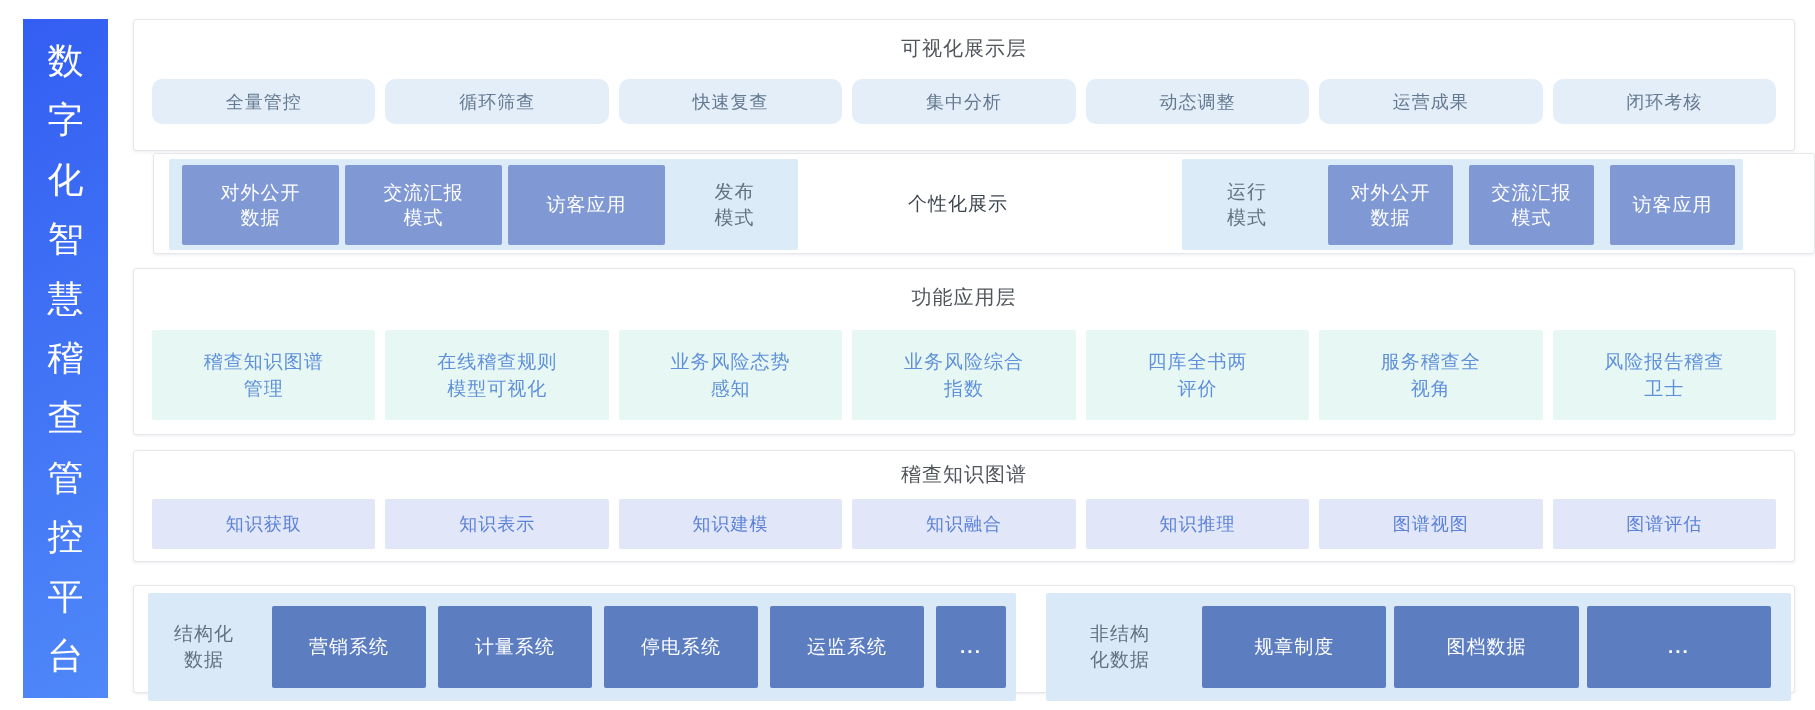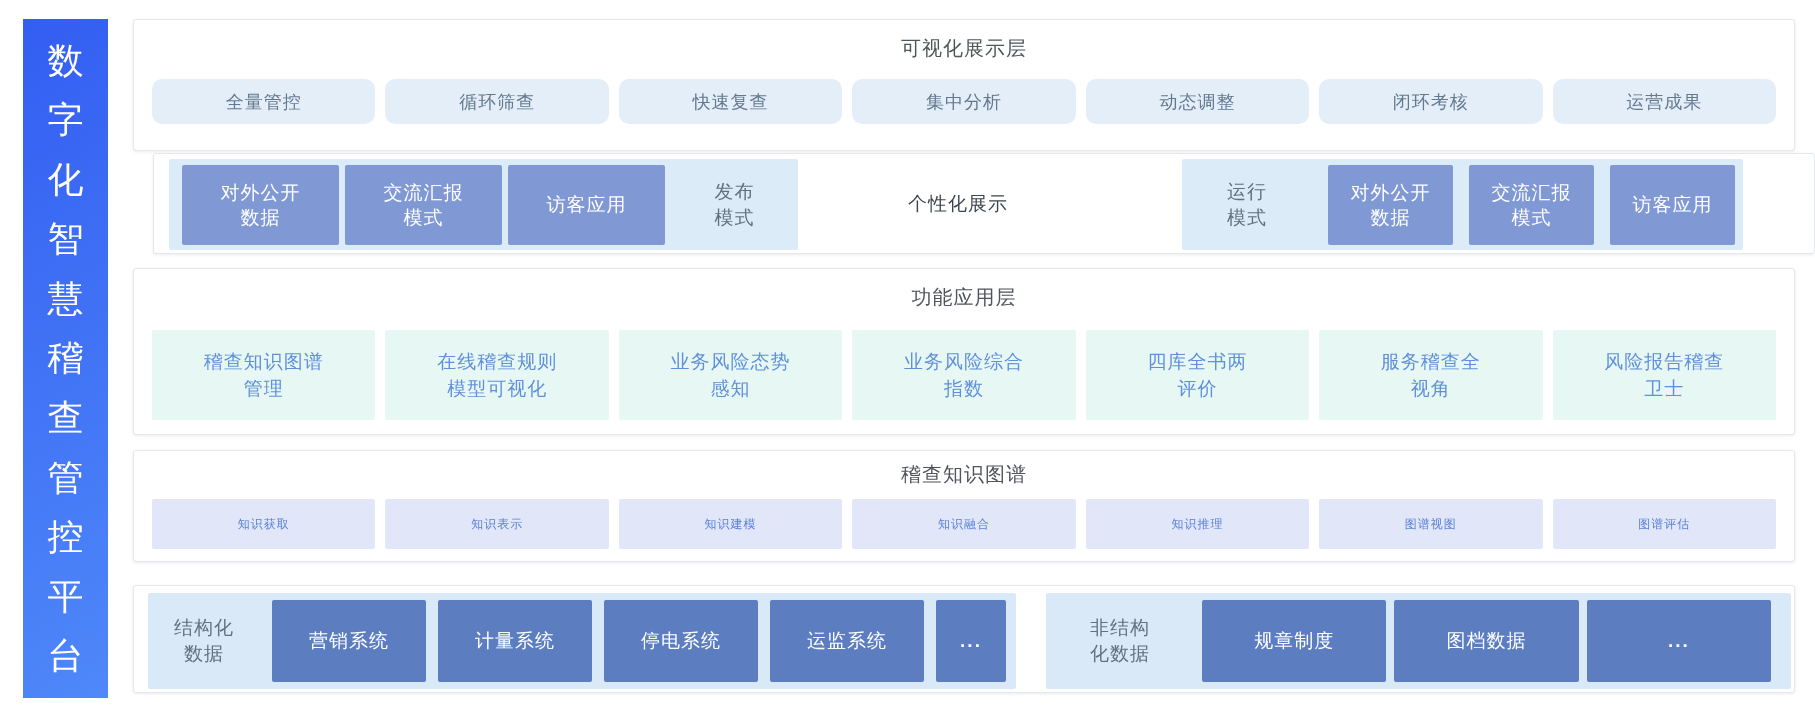--- a/index.html
+++ b/index.html
@@ -74,27 +74,27 @@
     font-size:19px; line-height:27px; border-radius:2px; letter-spacing:1px;
   }
 
   
   .layer-4 { top:450px; height:112px; }
   .layer-4 .layer-title { padding-top:10px; }
   .layer-4 .items-row { margin-top:12px; }
   .l4-item {
     flex:1; height:50px; display:flex; align-items:center; justify-content:center;
     background:var(--l4-item-bg,#E1E6F8); color:var(--l4-item-text,#5B82D7);
-    font-size:12px; border-radius:2px; letter-spacing:1px;
+    font-size:18px; border-radius:2px; letter-spacing:1px;
   }
 
   
   .layer-5 { top:585px; height:108px; }
   .data-group {
-    position:absolute; top:7px; height:96px; background:var(--data-group-bg,#D9E9F8);
+    position:absolute; top:7px; height:108px; background:var(--data-group-bg,#D9E9F8);
     display:flex; align-items:center; border-radius:2px;
   }
   .data-group-left  { left:14px;  width:868px; gap:12px; padding-right:10px; }
   .data-group-right { left:912px; width:745px; gap:8px;  padding-right:20px; }
   .data-label {
     flex:0 0 112px; text-align:center; color:var(--label-text,#63707E);
     font-size:19px; line-height:26px; letter-spacing:1px;
   }
   .data-group-right .data-label { flex:0 0 148px; }
   .sys-box {
@@ -125,22 +125,22 @@
   </div>
 
   <div class="layer layer-1">
     <div class="layer-title">可视化展示层</div>
     <div class="items-row">
       <div class="l1-item">全量管控</div>
       <div class="l1-item">循环筛查</div>
       <div class="l1-item">快速复查</div>
       <div class="l1-item">集中分析</div>
       <div class="l1-item">动态调整</div>
+      <div class="l1-item">运营成果</div>
       <div class="l1-item">闭环考核</div>
-      <div class="l1-item">运营成果</div>
     </div>
   </div>
 
   <div class="layer layer-2">
     <div class="group-container group-left">
       <div class="mode-box preline">对外公开
 数据</div>
       <div class="mode-box preline">交流汇报
 模式</div>
       <div class="mode-box preline">访客应用</div>

